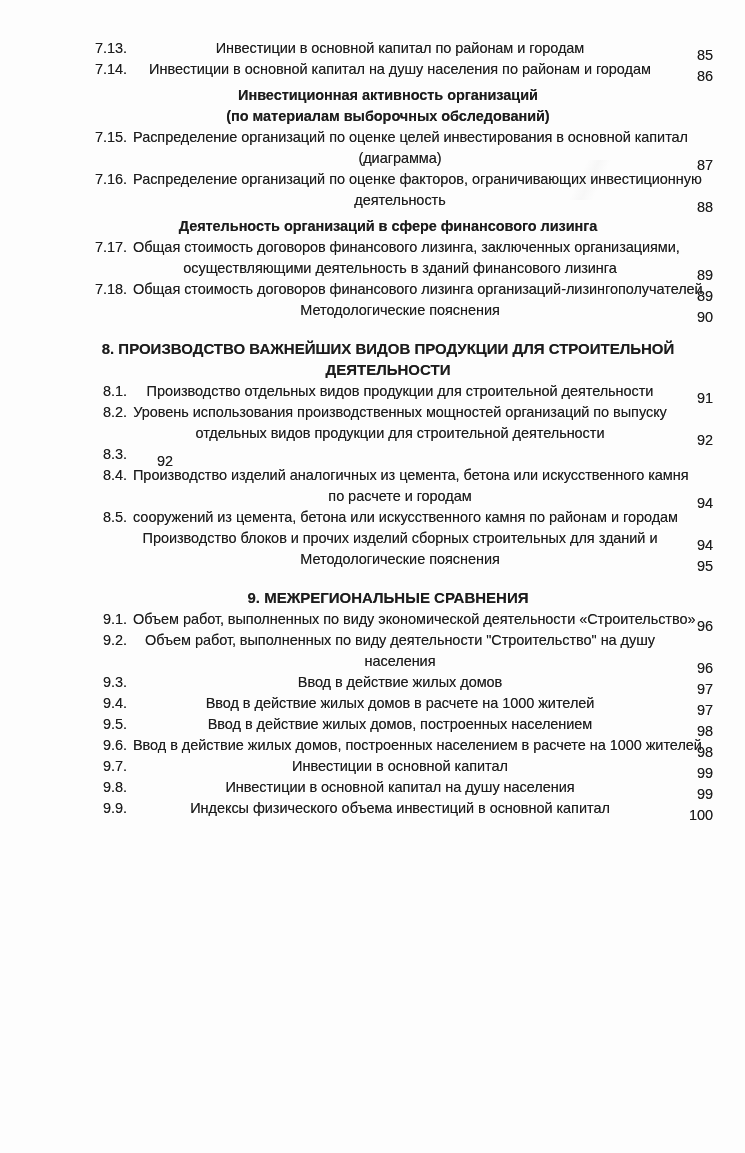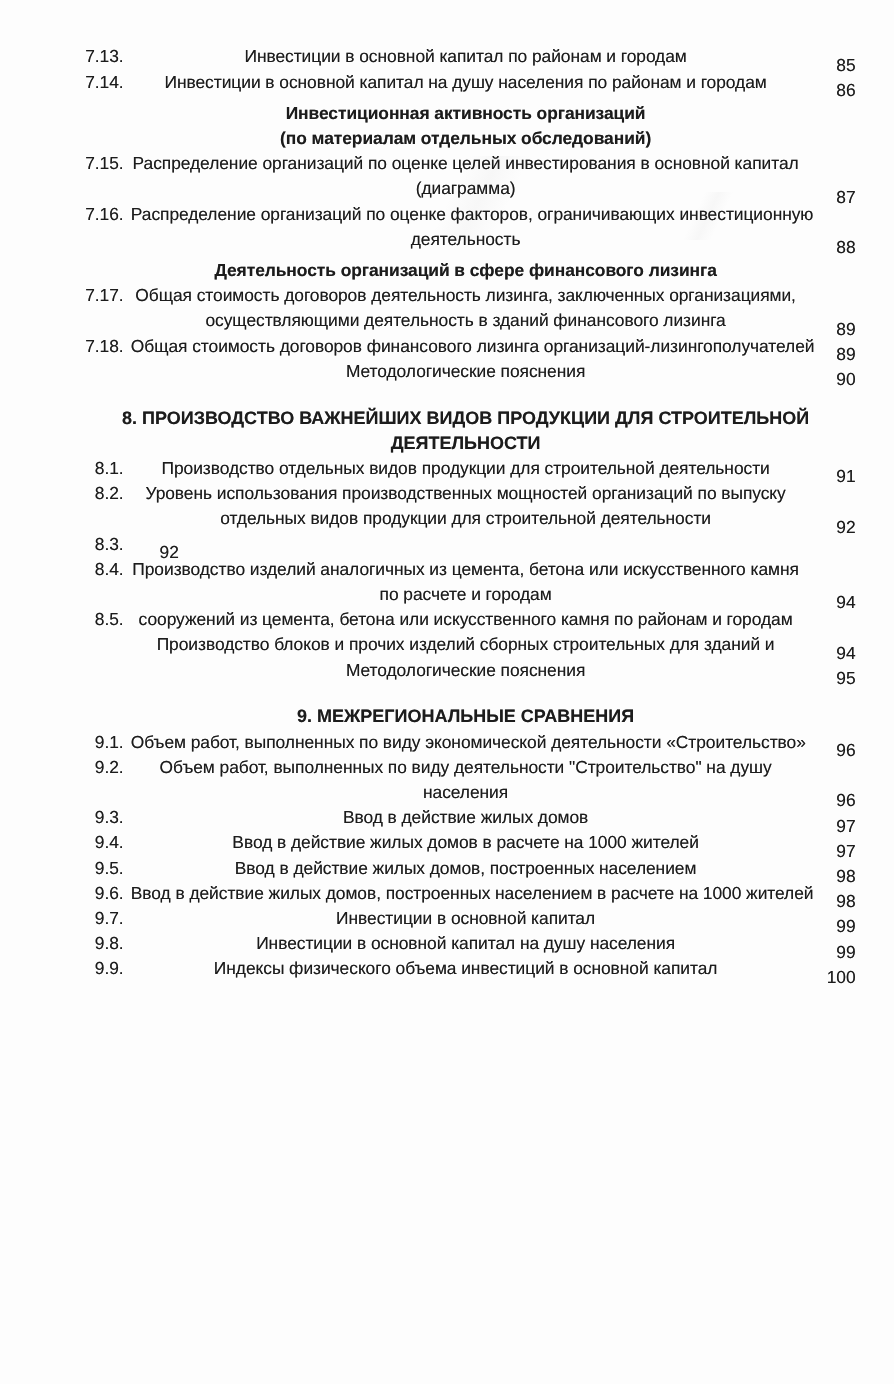--- a/index.html
+++ b/index.html
@@ -28,20 +28,21 @@
     font-size:14.5px;
     line-height:21px;
     letter-spacing:-0.05px;
     text-shadow:0 0 .4px rgba(20,20,20,.55);
   }
   .row{display:flex;align-items:flex-start;}
   .row .num{
     flex:0 0 40px;
     text-align:right;
     white-space:nowrap;
+    margin-left:24px;
   }
   .row .txt{
     flex:1 1 auto;
     padding-left:6px;
     min-width:0;
   }
   .row .txt .ln{white-space:nowrap;text-align:center;}
   .row .pg{
     flex:0 0 46px;
     text-align:right;
@@ -74,21 +75,21 @@
       </div>
       <div class="row entry">
         <span class="num">7.14.</span>
         <span class="txt">
           <div class="ln">Инвестиции в основной капитал на душу населения по районам и городам</div>
         </span>
         <span class="pg">86</span>
       </div>
       <div class="hdr subheader">
         <div class="ln">Инвестиционная активность организаций</div>
-        <div class="ln">(по материалам отдельных обследований)</div>
+        <div class="ln">(по материалам выборочных обследований)</div>
       </div>
       <div class="row entry">
         <span class="num">7.15.</span>
         <span class="txt">
           <div class="ln">Распределение организаций по оценке целей инвестирования в основной капитал</div>
           <div class="ln">(диаграмма)</div>
         </span>
         <span class="pg">87</span>
       </div>
       <div class="row entry">
@@ -98,21 +99,21 @@
           <div class="ln">деятельность</div>
         </span>
         <span class="pg">88</span>
       </div>
       <div class="hdr subheader">
         <div class="ln">Деятельность организаций в сфере финансового лизинга</div>
       </div>
       <div class="row entry">
         <span class="num">7.17.</span>
         <span class="txt">
-          <div class="ln">Общая стоимость договоров деятельность лизинга, заключенных организациями,</div>
+          <div class="ln">Общая стоимость договоров финансового лизинга, заключенных организациями,</div>
           <div class="ln">осуществляющими деятельность в зданий финансового лизинга</div>
         </span>
         <span class="pg">89</span>
       </div>
       <div class="row entry">
         <span class="num">7.18.</span>
         <span class="txt">
           <div class="ln">Общая стоимость договоров финансового лизинга организаций-лизингополучателей</div>
         </span>
         <span class="pg">89</span>

